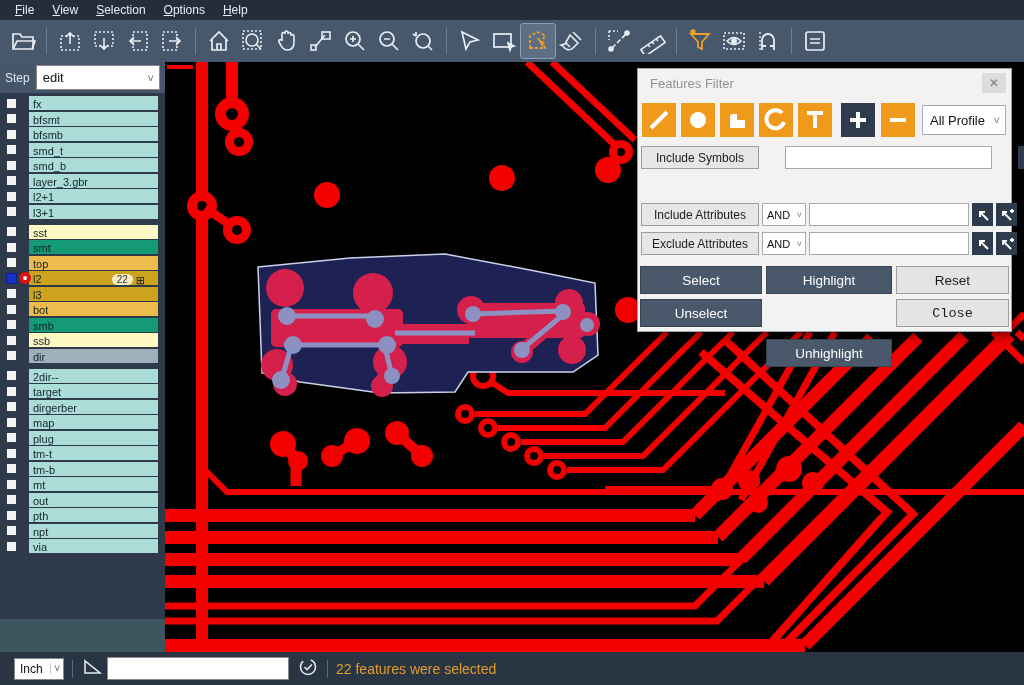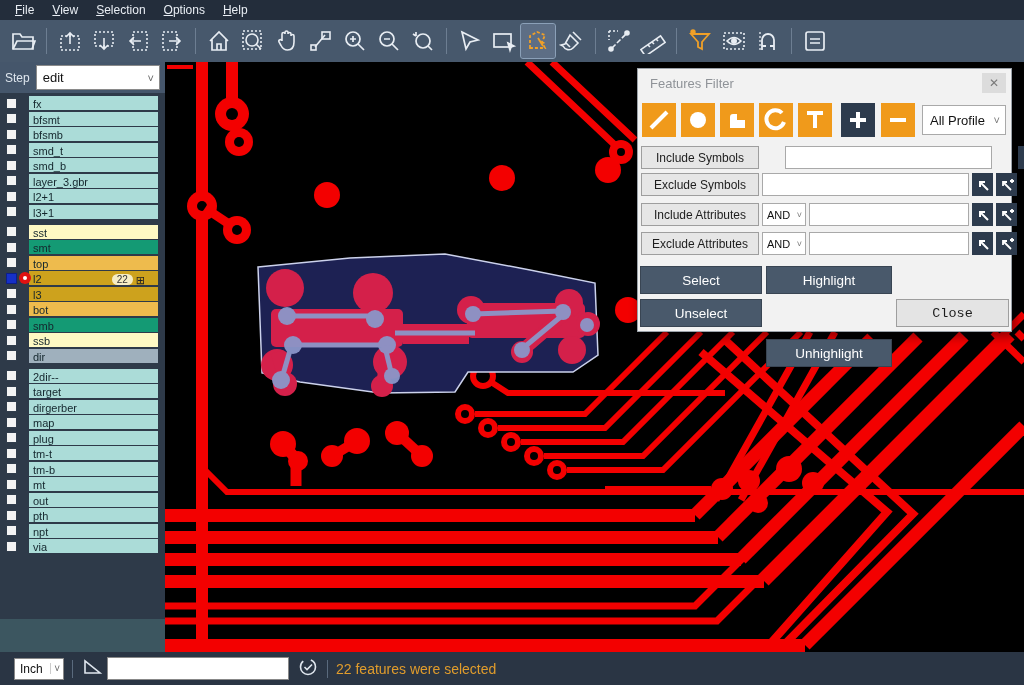--- a/index.html
+++ b/index.html
@@ -702,34 +702,20 @@
         <path d="M5 13 H21" stroke="#fff" stroke-width="4"></path>
       </svg>
     </span>
   <div id="profile">
     <span class="val">All Profile</span>
     <span class="chev">˅</span>
   </div>
 
   <div class="frow" style="top:77px;gap:26px;">
     <span class="flabel">Include Symbols</span>
-    <span class="finput" style="width:207px;"></span>
-    <span class="abtn">
-        <svg width="14" height="14" fill="none">
-          <path d="M12 12 L4 4 M4 9 V4 H9" stroke="#fff" stroke-width="2"></path>
-        </svg>
-      </span>
-    <span class="abtn">
-        <svg width="14" height="14" fill="none">
-          <path d="M11 12 L3 4 M3 8 V4 H7 M10 3 h4 M12 1 v4" stroke="#fff" stroke-width="1.8"></path>
-        </svg>
-      </span>
-  </div>
-  <div class="frow" style="top:104px;">
-    <span class="flabel">Exclude Symbols</span>
     <span class="finput" style="width:207px;"></span>
     <span class="abtn">
         <svg width="14" height="14" fill="none">
           <path d="M12 12 L4 4 M4 9 V4 H9" stroke="#fff" stroke-width="2"></path>
         </svg>
       </span>
     <span class="abtn">
         <svg width="14" height="14" fill="none">
           <path d="M11 12 L3 4 M3 8 V4 H7 M10 3 h4 M12 1 v4" stroke="#fff" stroke-width="1.8"></path>
         </svg>
@@ -767,20 +753,21 @@
       </span>
     <span class="abtn">
         <svg width="14" height="14" fill="none">
           <path d="M11 12 L3 4 M3 8 V4 H7 M10 3 h4 M12 1 v4" stroke="#fff" stroke-width="1.8"></path>
         </svg>
       </span>
   </div>
 
   <span class="actbtn dark" style="left:2px;top:197px;width:122px;">Select</span>
   <span class="actbtn dark" style="left:128px;top:197px;width:126px;">Highlight</span>
+  <span class="actbtn light" style="left:258px;top:197px;width:113px;">Reset</span>
   <span class="actbtn dark" style="left:2px;top:230px;width:122px;">Unselect</span>
   <span class="actbtn dark" style="left:128px;top:230px;width:126px;margin-top:40px;">Unhighlight</span>
   <span class="actbtn light" style="left:258px;top:230px;width:113px;font-family:Liberation Mono, monospace;">Close</span>
 </div>
 
 <div id="statusbar" class="abs">
   <div id="unit">
     <span class="val">Inch</span>
     <span class="chev">˅</span>
   </div>

